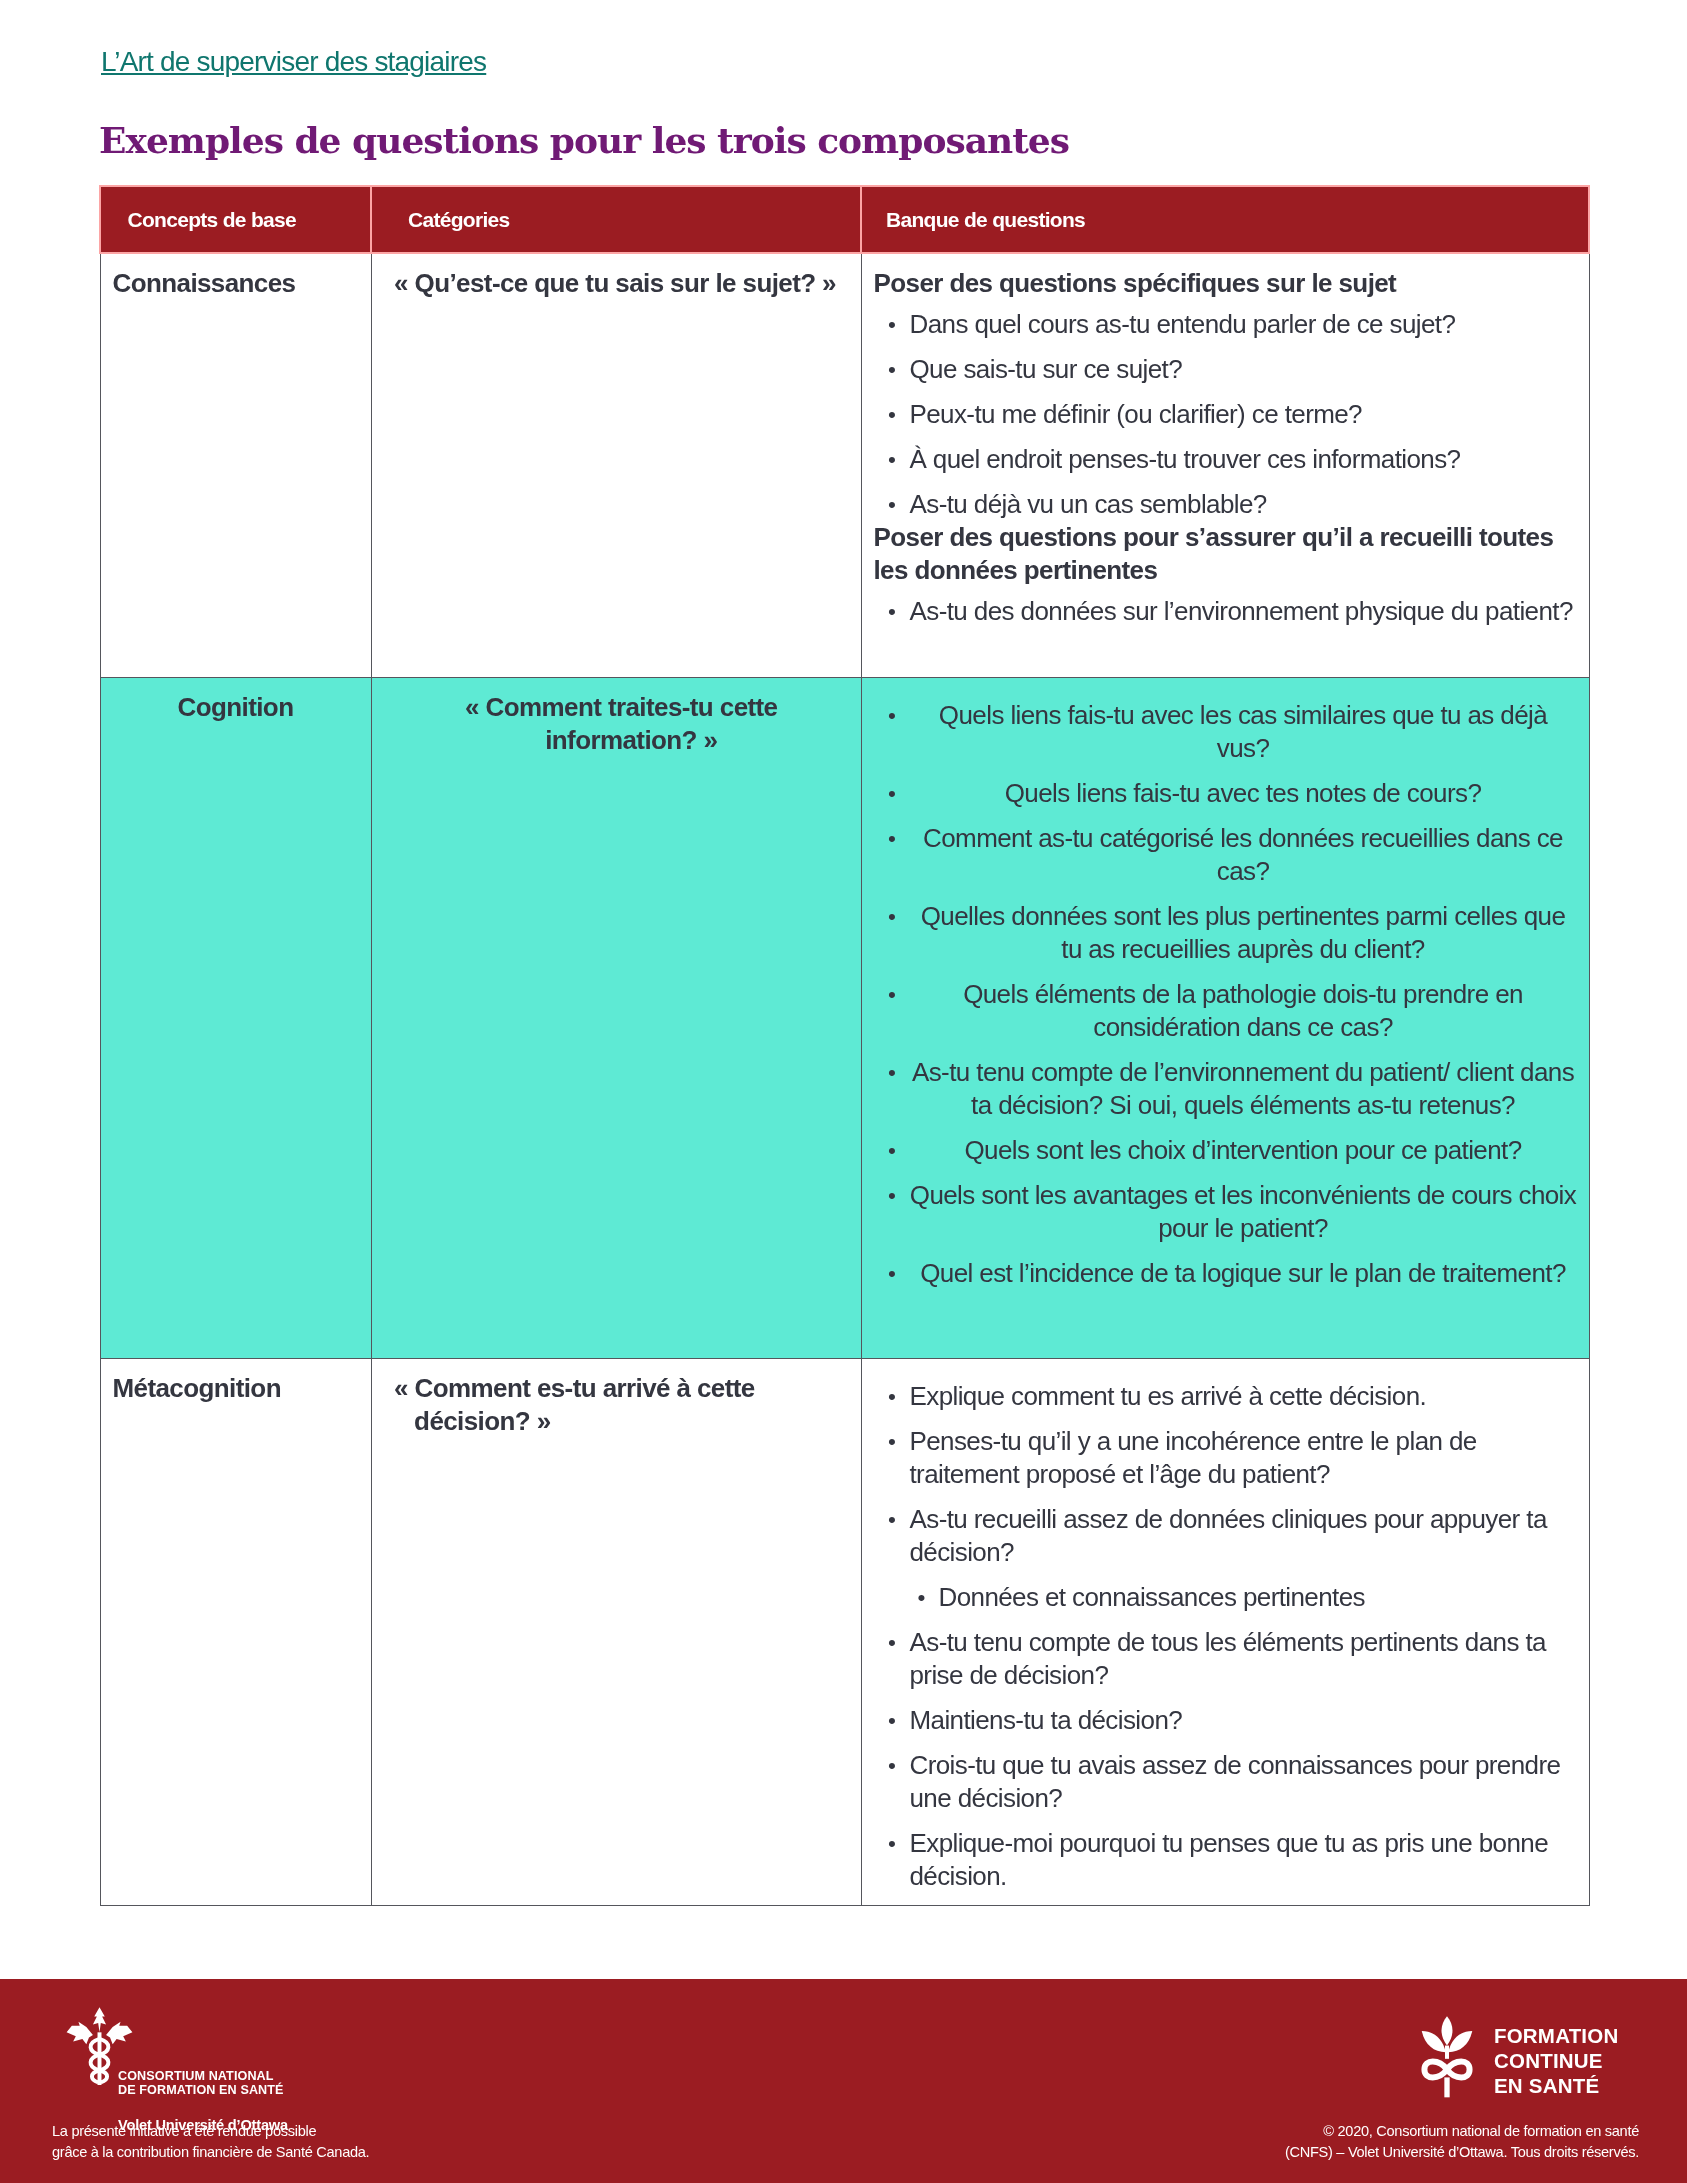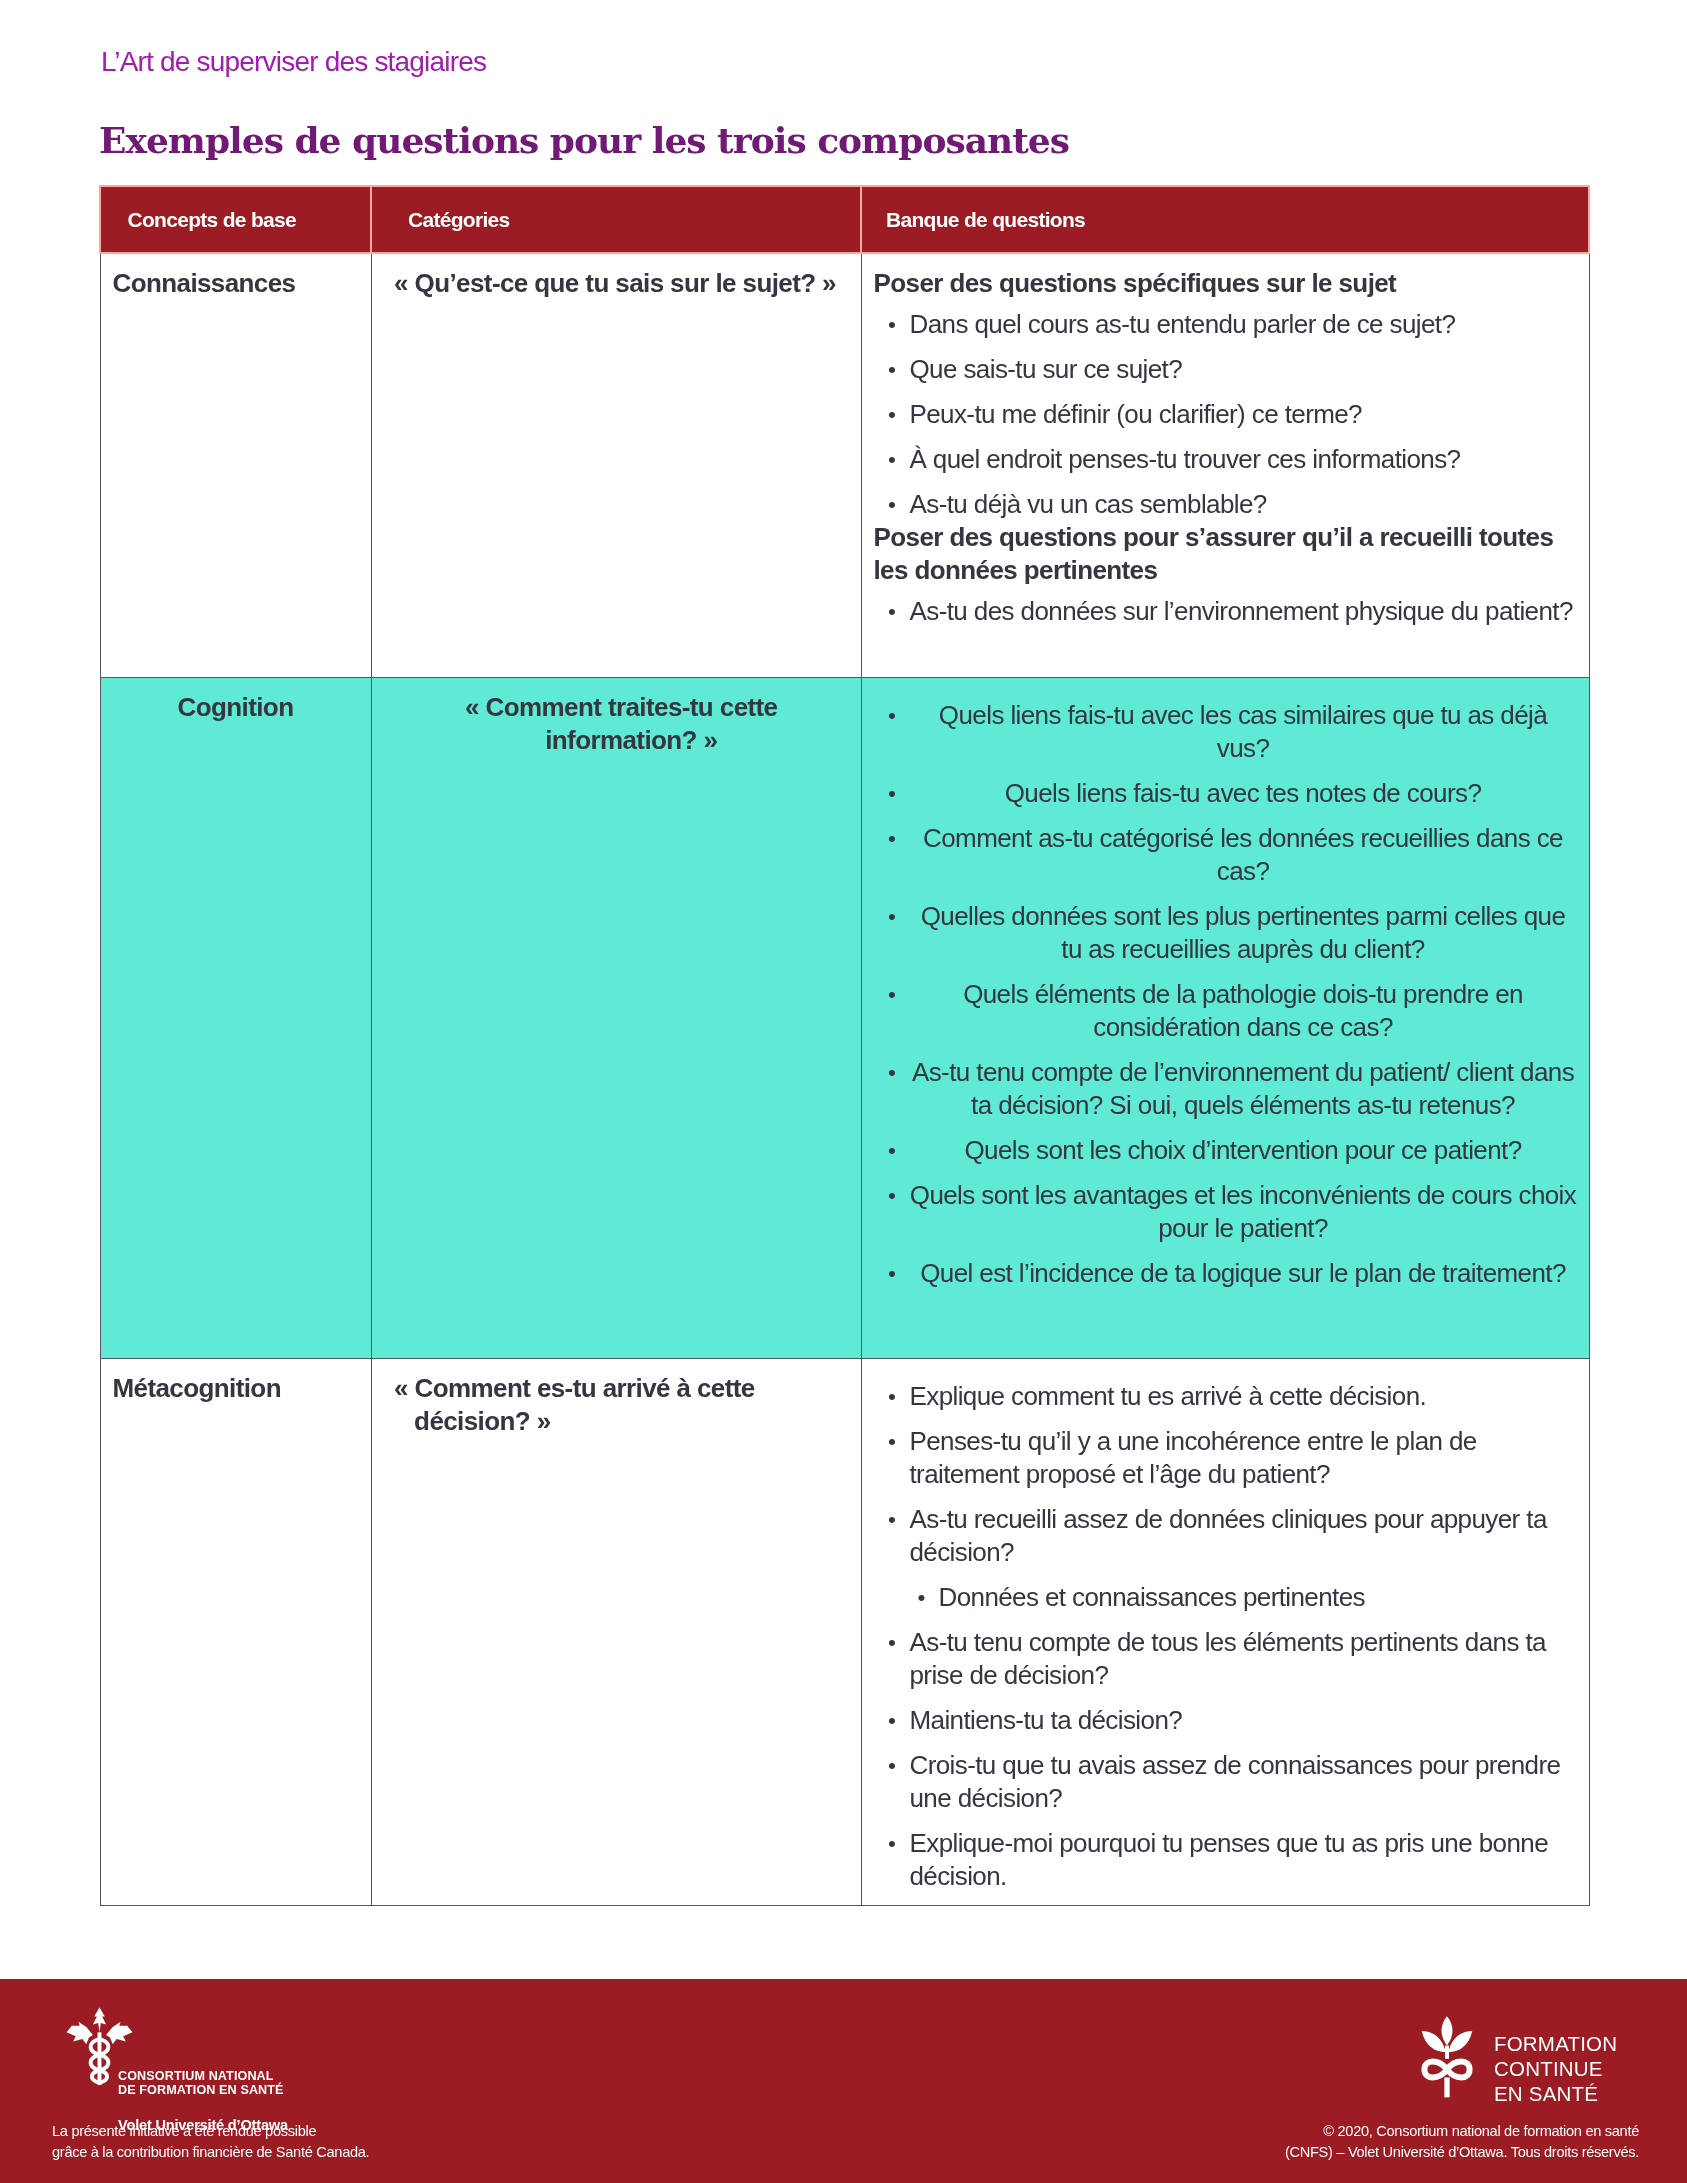--- a/index.html
+++ b/index.html
@@ -1,19 +1,19 @@
 <!DOCTYPE html>
 <html style="font-size:10.6px"><head>
 <meta charset="utf-8">
 <style>
   html, body { margin:0; padding:0; }
   body { width:1687px; height:2183px; position:relative; background:#ffffff; overflow:hidden;
          font-family:"Liberation Sans", sans-serif; color:#343640; }
-  .running-head { position:absolute; left:101px; top:46px; font-size:28px; color:#a21caf;
-         letter-spacing:-0.8px; font-family:"Liberation Sans", sans-serif; }
+  .running-head { position:absolute; left:101px; top:46px; font-size:28px; color:#0f766e;
+         letter-spacing:-0.8px; font-family:"Liberation Sans", sans-serif;text-decoration:underline; }
   .page-title { position:absolute; left:99px; top:119px; font-size:36px; font-weight:bold;
          font-family:"DejaVu Serif", serif; color:#701a75; letter-spacing:-1px; margin:0; }
   table.qtable { position:absolute; left:99px; top:185px; width:1489px; border-collapse:collapse;
          table-layout:fixed; }
   .qtable th { background:#9b1c22; color:#ffffff; font-weight:bold; font-size:21px; text-align:left;
          height:65px; padding:0 0 0 26.5px; border:2px solid #fca5a5; letter-spacing:-0.7px; }
   .qtable th.c2 { padding-left:36px; }
   .qtable th.c3 { padding-left:24px; }
   .qtable td { vertical-align:top; border:1px solid #55565c; font-size:26px; line-height:33px;
          padding:13.2px 12px 0 12px; letter-spacing:-0.6px; }
@@ -28,21 +28,21 @@
   ul.qlist li.sub { padding-left:65px; }
   ul.qlist li.sub::before { left:44px; }
   ul.qlist li.tight { margin-bottom:0; }
   .afterhead { margin-top:9.3px; }
   .footer { position:absolute; left:0; top:1979px; width:1687px; height:204px; background:#9b1c22; color:#ffffff; }
   .logo-left { position:absolute; left:60px; top:26.5px; width:238px; height:106px; }
   .cnfs-line { position:absolute; left:58px; font-weight:bold; font-size:12.6px; letter-spacing:0.1px; white-space:nowrap; }
   .cnfs-volet { position:absolute; left:58px; top:111px; font-size:14.6px; font-weight:bold; white-space:nowrap; letter-spacing:-0.2px; }
   .footer-note { position:absolute; left:52px; top:142px; font-size:14.6px; line-height:21px; letter-spacing:-0.3px; }
   .logo-right { position:absolute; left:1419px; top:36px; width:218px; height:83px; }
-  .fcs-text { position:absolute; left:75px; top:16px; font-weight:normal; font-size:20.5px; line-height:25px; letter-spacing:0.2px; white-space:nowrap; }
+  .fcs-text { position:absolute; left:75px; top:8px; font-weight:bold; font-size:20.5px; line-height:25px; letter-spacing:0.2px; white-space:nowrap; }
   .copyright { position:absolute; right:48px; top:142px; font-size:14.6px; line-height:21px; text-align:right; letter-spacing:-0.3px; }
 </style>
 </head>
 <body>
 
 <div class="running-head">L’Art de superviser des stagiaires</div>
 <h1 class="page-title">Exemples de questions pour les trois composantes</h1>
 
 <table class="qtable">
   <colgroup>

